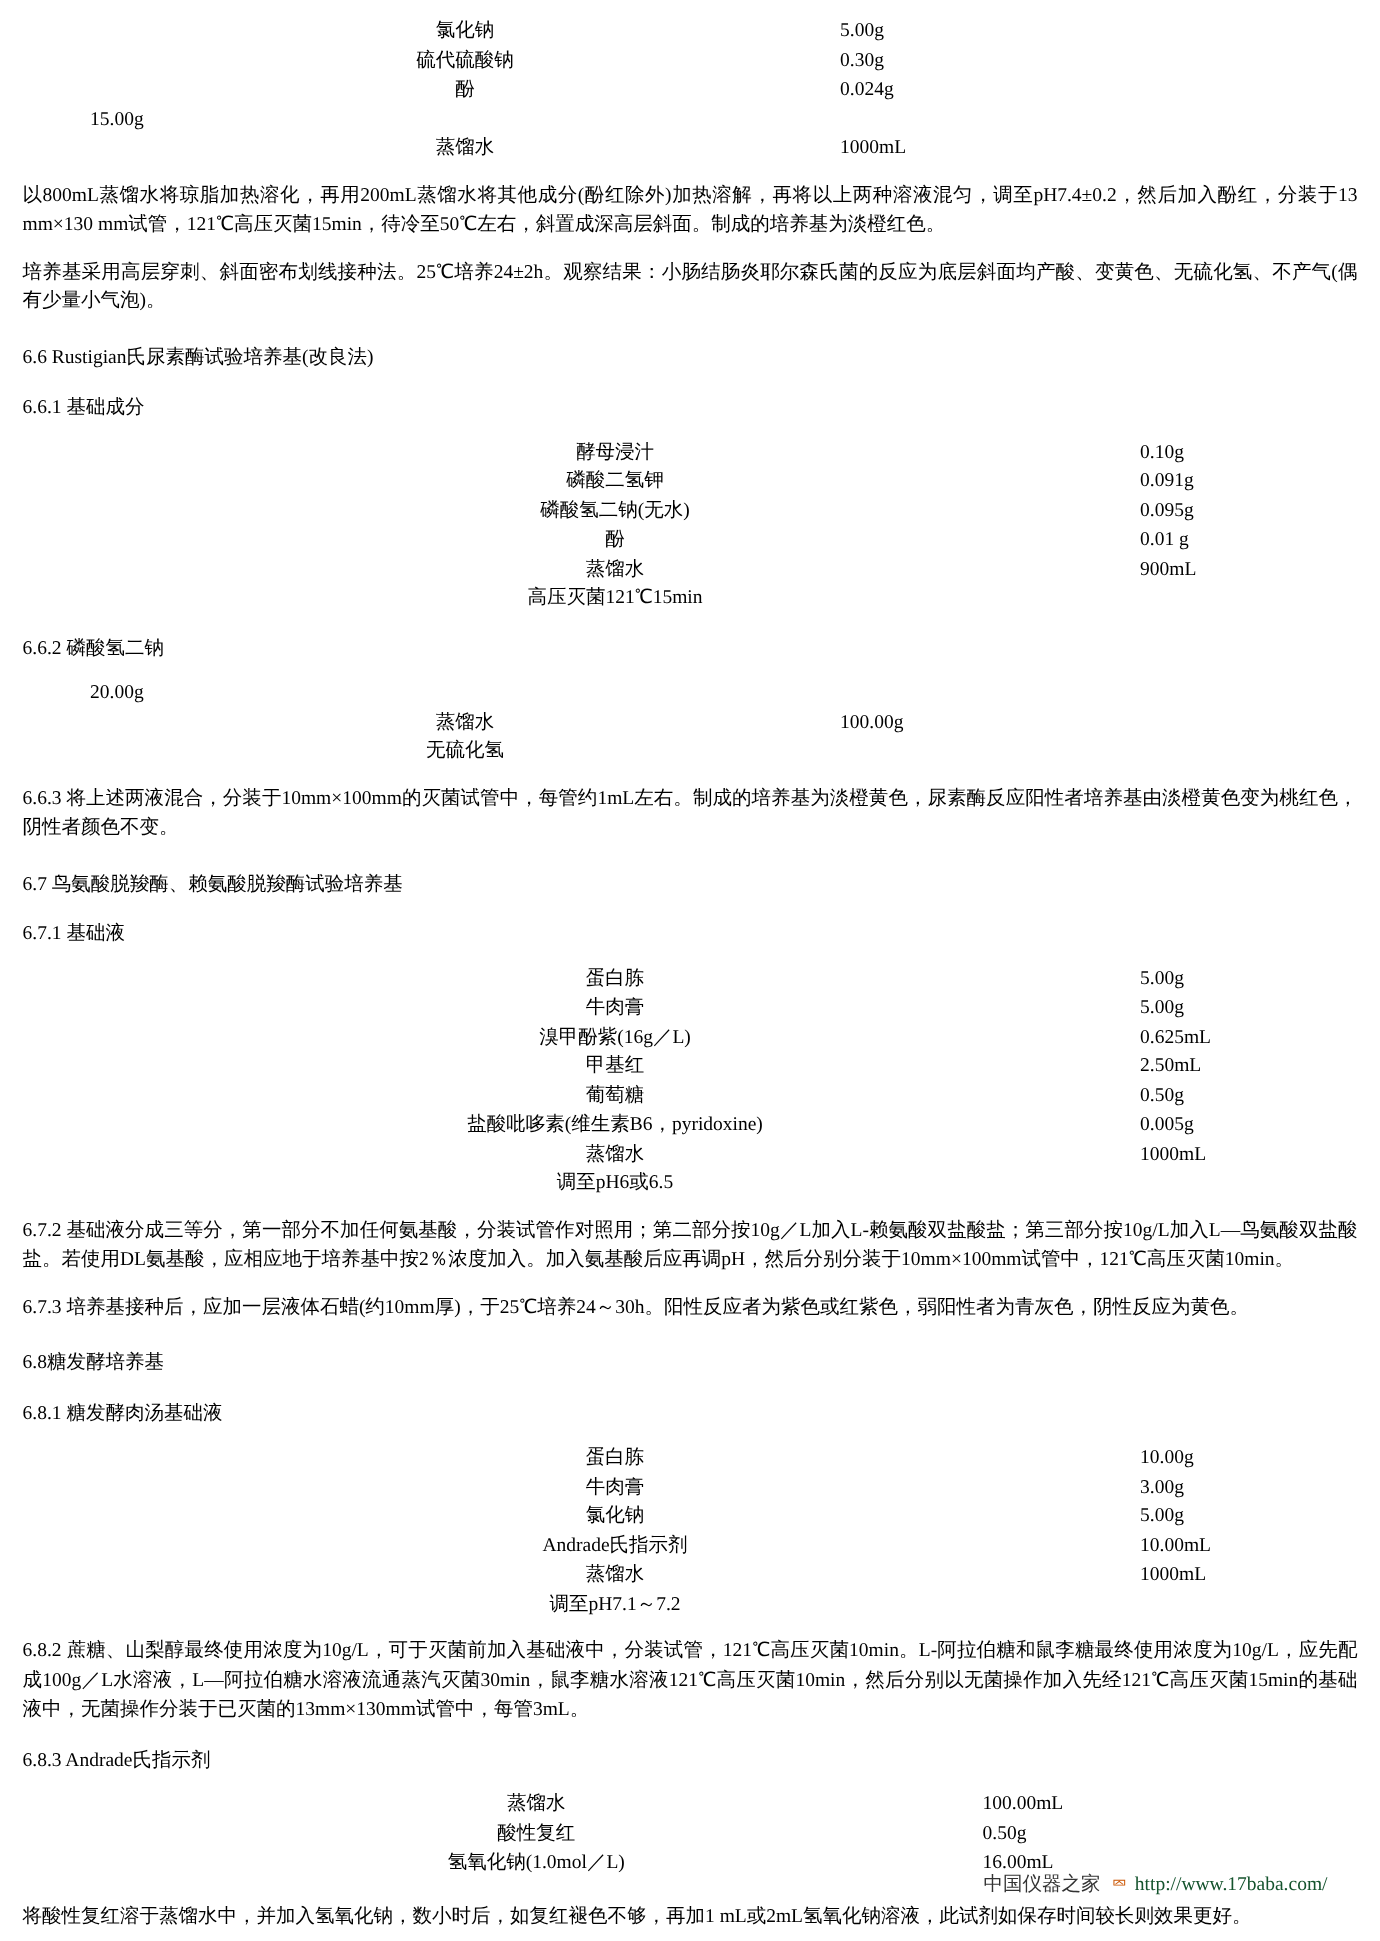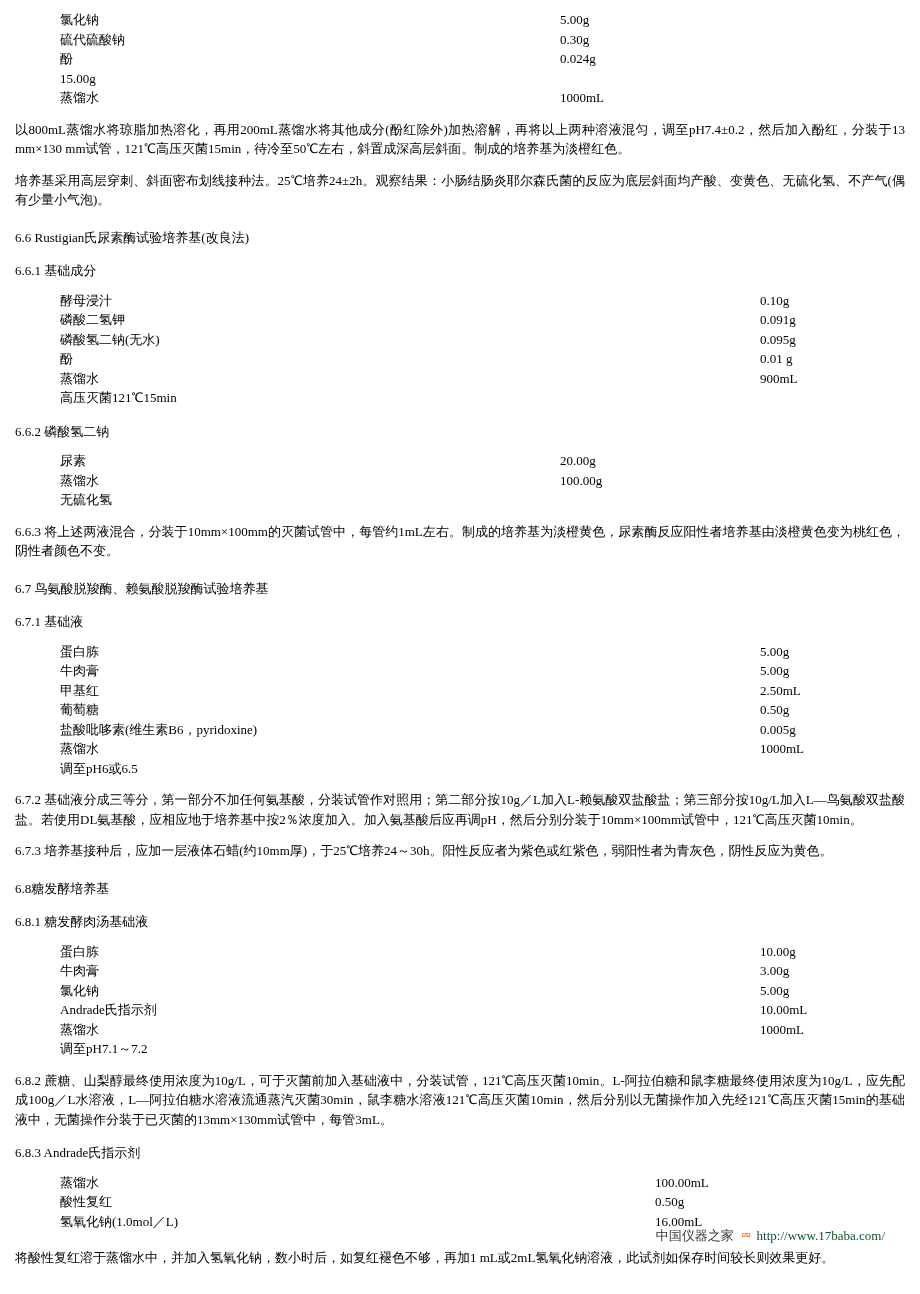--- a/index.html
+++ b/index.html
@@ -8,20 +8,21 @@
     line-height: 1.5;
     color: #000;
     background: #fff;
     margin: 0;
     padding: 10px 15px;
     width: 890px;
   }
   .ingredient-row {
     display: flex;
     padding-left: 45px;
+    text-align: center;
   }
   .ingredient-name {
     width: 500px;
   }
   .ingredient-amount {
   }
   .ingredient-row-wide .ingredient-name {
     width: 700px;
   }
   .para {
@@ -114,21 +115,20 @@
   </div>
   <div class="ingredient-row ingredient-row-wide">
     <span class="ingredient-name">高压灭菌121℃15min</span>
     <span class="ingredient-amount"></span>
   </div>
 </div>
 
 <div class="sub-heading">6.6.2 磷酸氢二钠</div>
 <div>
   <div class="ingredient-row">
-    <span class="ingredient-name">尿素</span>
     <span class="ingredient-amount">20.00g</span>
   </div>
   <div class="ingredient-row">
     <span class="ingredient-name">蒸馏水</span>
     <span class="ingredient-amount">100.00g</span>
   </div>
   <div class="ingredient-row">
     <span class="ingredient-name">无硫化氢</span>
     <span class="ingredient-amount"></span>
   </div>
@@ -140,20 +140,24 @@
 
 <div class="sub-heading">6.7.1 基础液</div>
 <div>
   <div class="ingredient-row ingredient-row-wide">
     <span class="ingredient-name">蛋白胨</span>
     <span class="ingredient-amount">5.00g</span>
   </div>
   <div class="ingredient-row ingredient-row-wide">
     <span class="ingredient-name">牛肉膏</span>
     <span class="ingredient-amount">5.00g</span>
+  </div>
+  <div class="ingredient-row ingredient-row-wide">
+    <span class="ingredient-name">溴甲酚紫(16g／L)</span>
+    <span class="ingredient-amount">0.625mL</span>
   </div>
   <div class="ingredient-row ingredient-row-wide">
     <span class="ingredient-name">甲基红</span>
     <span class="ingredient-amount">2.50mL</span>
   </div>
   <div class="ingredient-row ingredient-row-wide">
     <span class="ingredient-name">葡萄糖</span>
     <span class="ingredient-amount">0.50g</span>
   </div>
   <div class="ingredient-row ingredient-row-wide">

